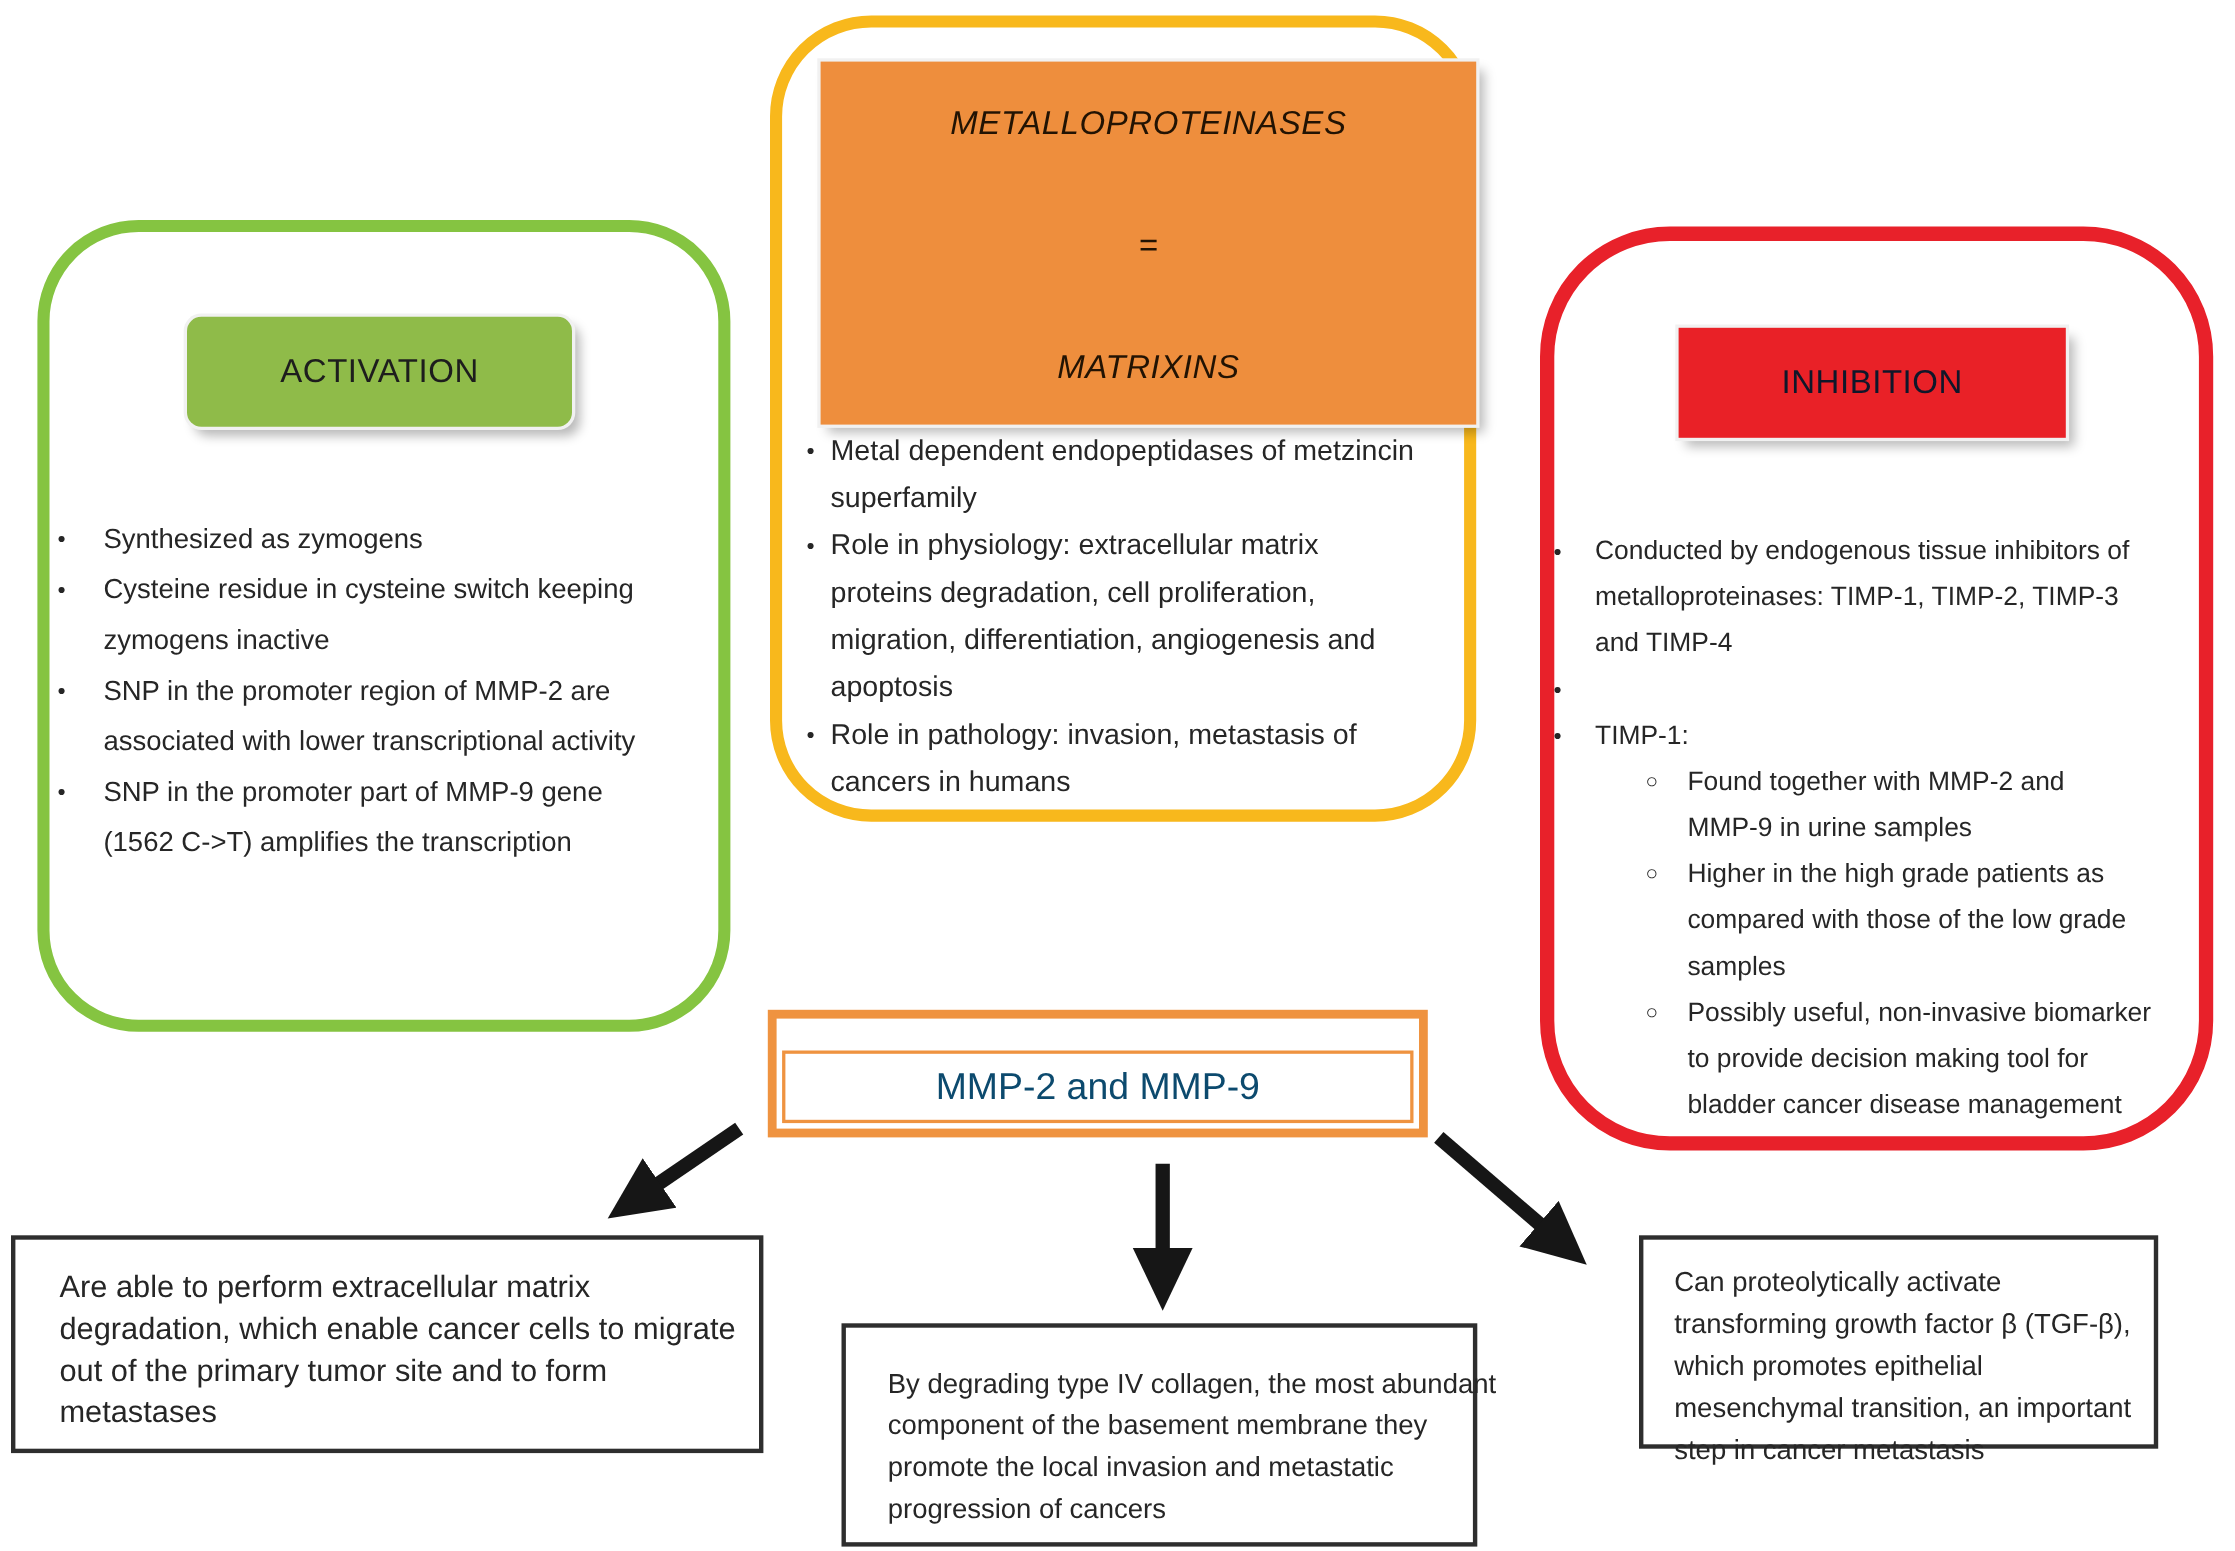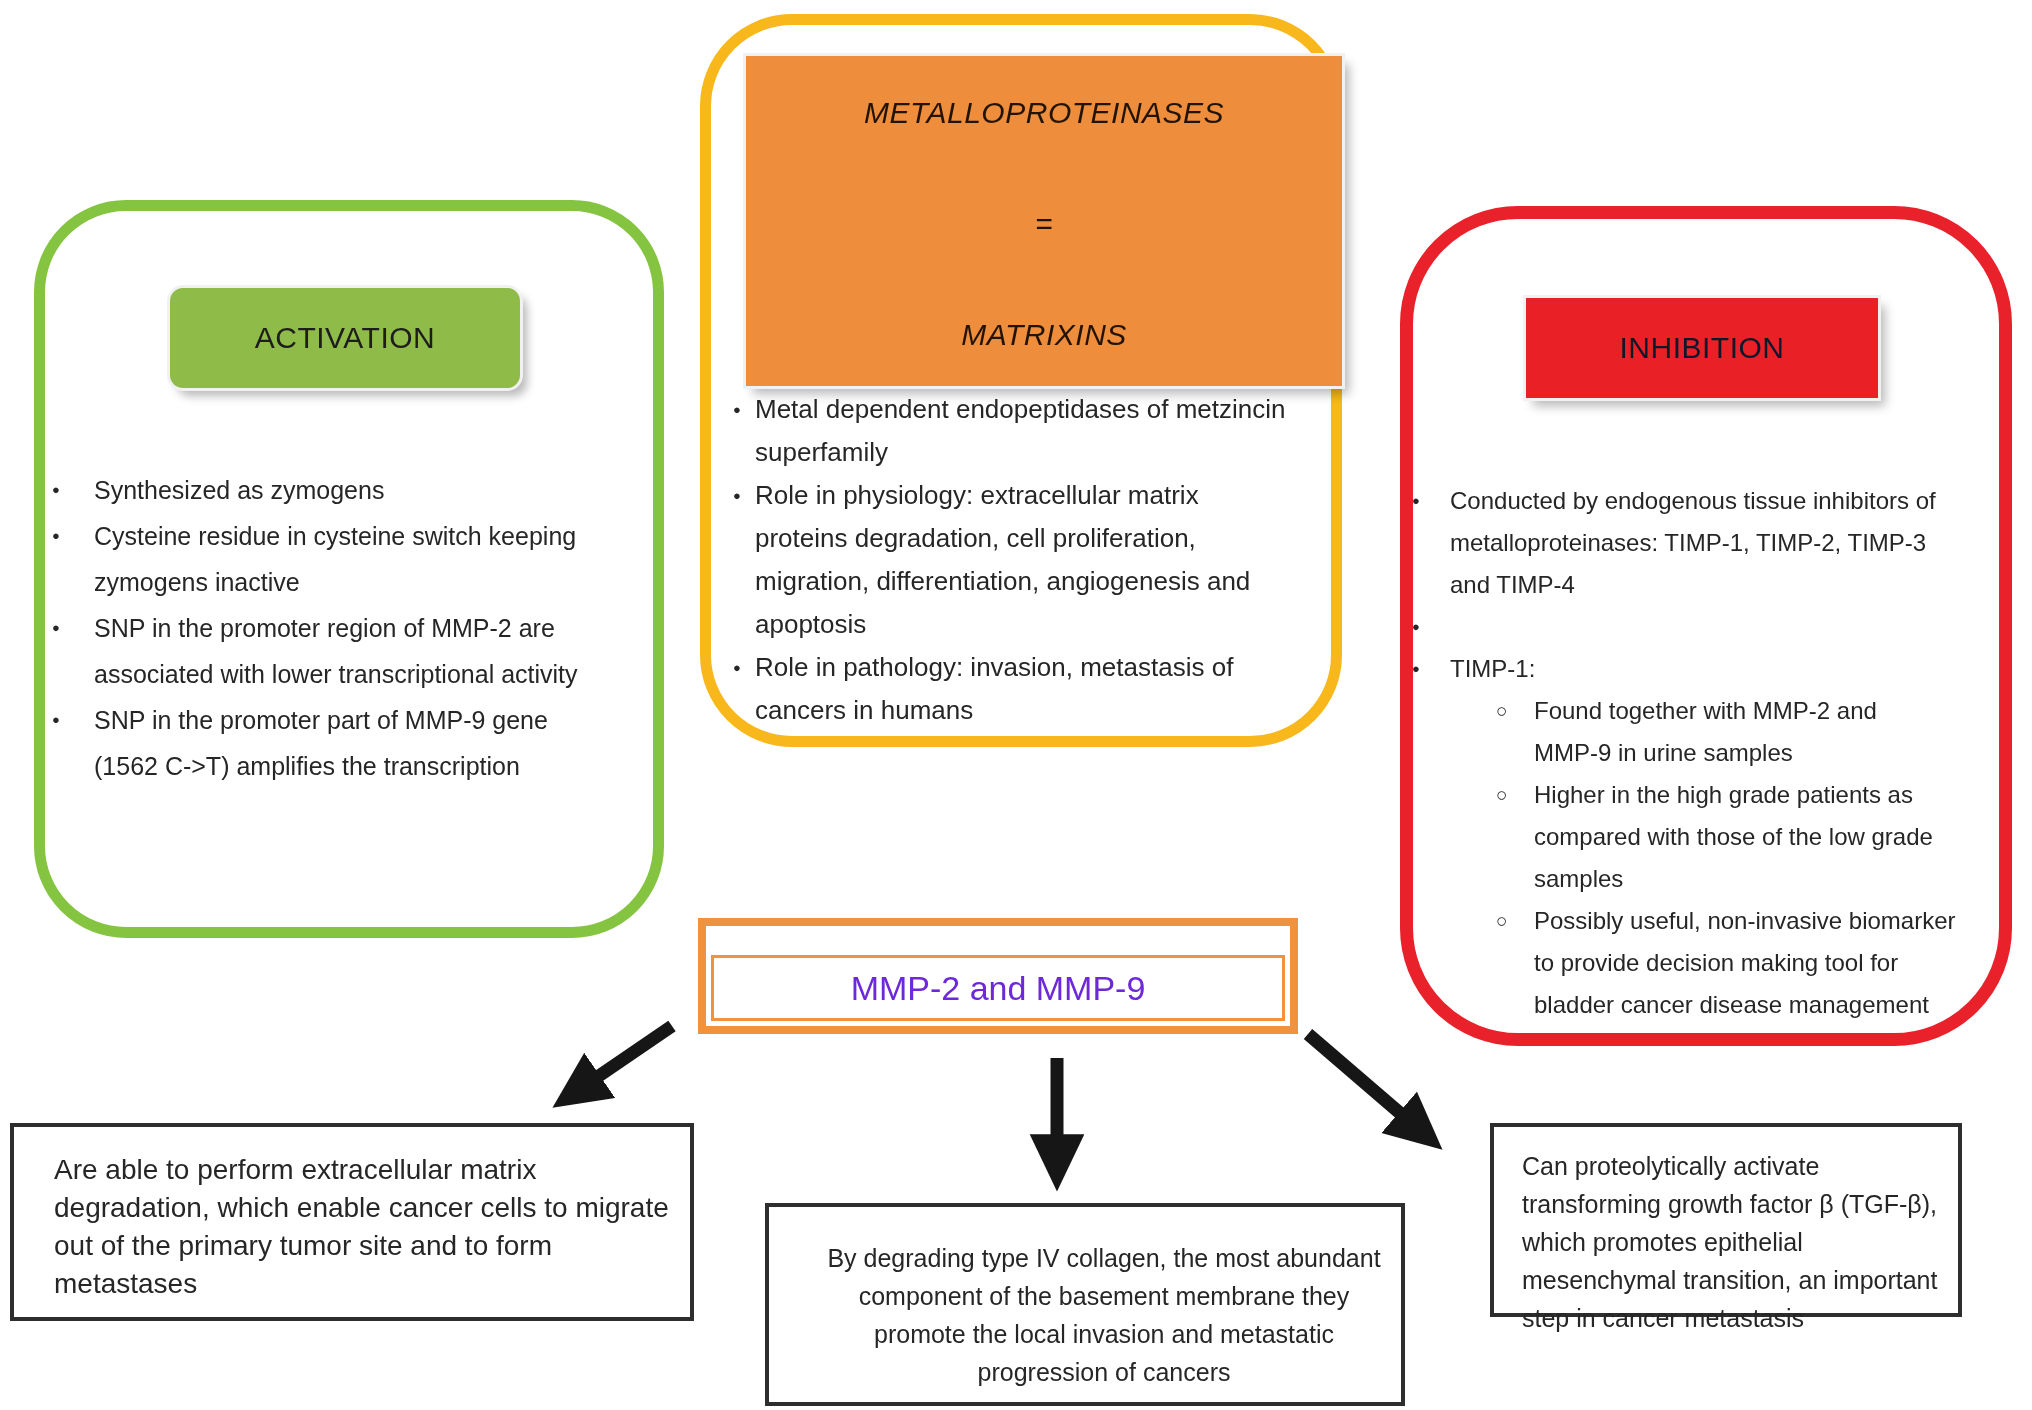--- a/index.html
+++ b/index.html
@@ -44,26 +44,26 @@
   .body-mid .dot{width:22px; padding-left:0;}
   .body-red .dot{width:38px;}
   .b-lines{min-width:0;}
   .bl{white-space:nowrap;}
   .sub-item{margin-left:84px;}
   .sub-item .dot{width:38px; font-size:19px;}
 
   .center-box{position:absolute; left:698px; top:918px; width:600px; height:116px;
     box-sizing:border-box; border:8px solid var(--center_border,#ef9340); background:#fff;}
   .center-inner{position:absolute; inset:5px; border:3px solid var(--center_border,#ef9340);
-    display:flex; align-items:center; justify-content:center; font-size:34px; color:#6d28d9;margin-top:24px;}
+    display:flex; align-items:center; justify-content:center; font-size:34px; color:#0c4a6e;margin-top:24px;}
 
   .out-box{position:absolute; box-sizing:border-box; border:4px solid var(--box_border,#2e2e2e);
     background:#fff; font-size:25px; line-height:38px;}
   .out-left{left:10px; top:1123px; width:684px; height:198px; padding:24px 0 0 40px; font-size:28px;}
-  .out-mid{left:765px; top:1203px; width:640px; height:203px; padding:32px 0 0 38px;text-align:center;}
+  .out-mid{left:765px; top:1203px; width:578px; height:203px; padding:32px 0 0 38px;}
   .out-right{left:1490px; top:1123px; width:472px; height:194px; padding:20px 0 0 28px;}
 
   .arrows{position:absolute; left:0; top:0; pointer-events:none; color:var(--arrow,#161616);}
 </style>
 </head>
 <body>
 
 <div id="canvas">
 
   <div class="round-panel panel-green"></div>

